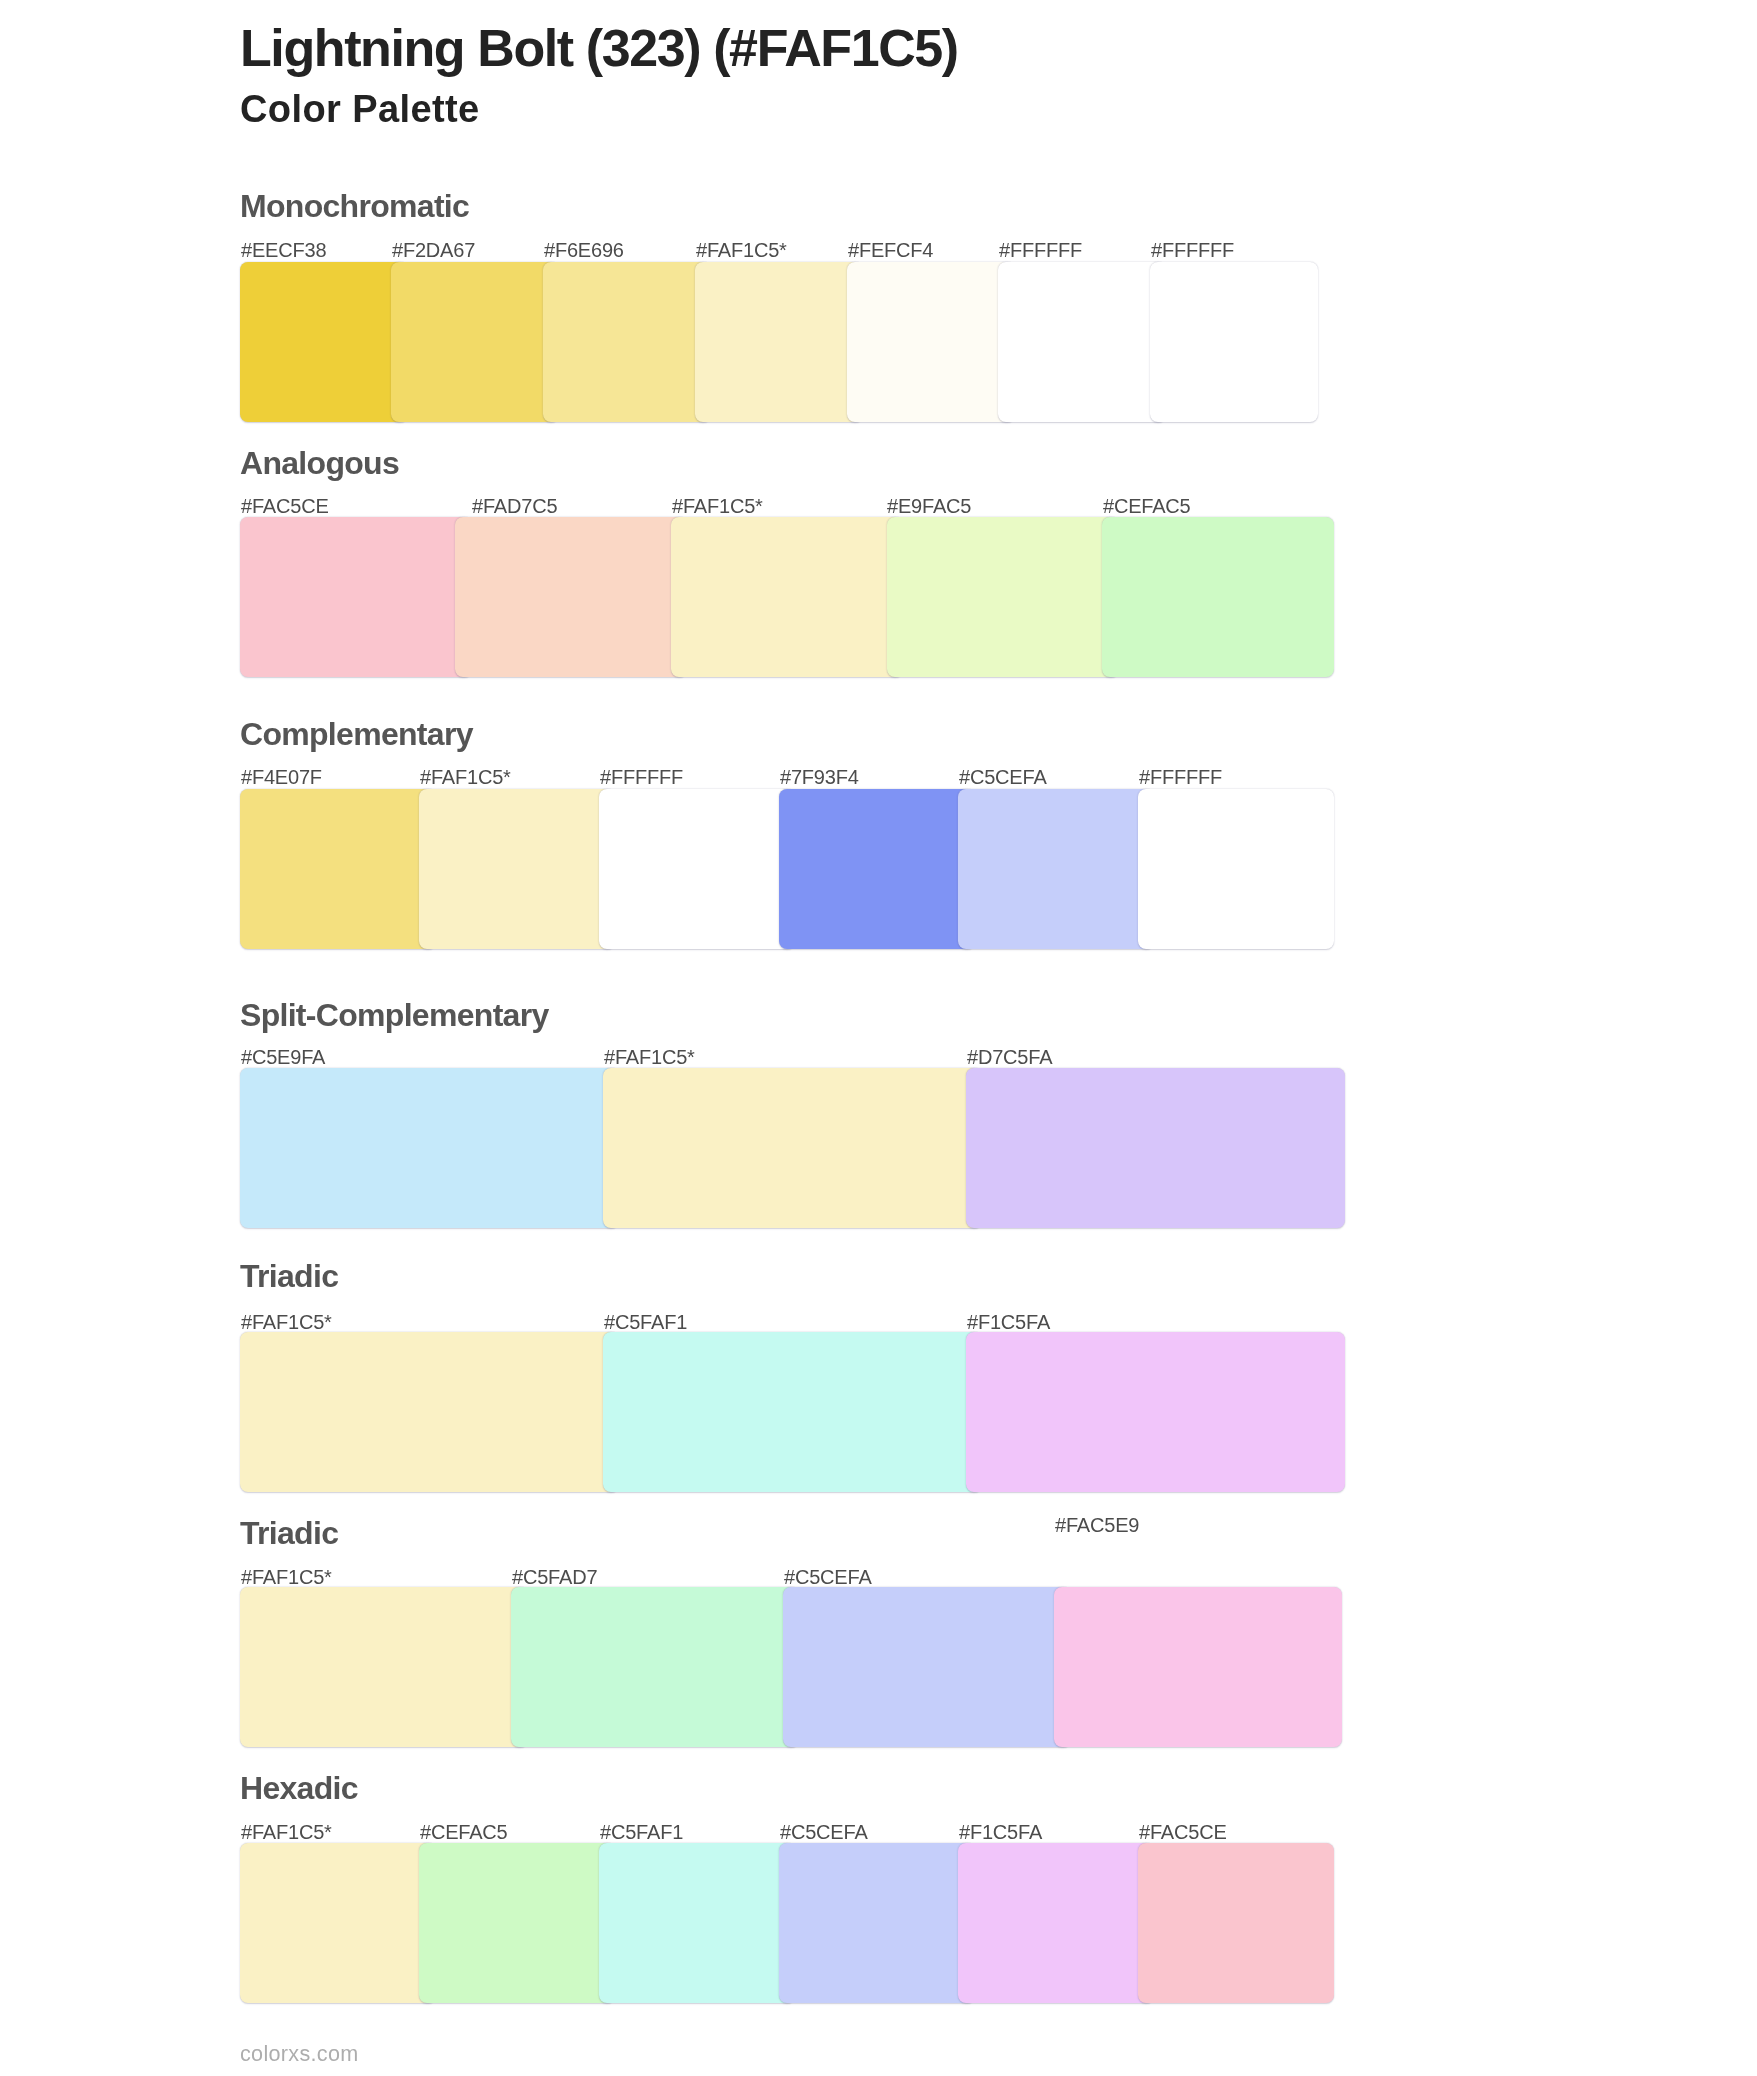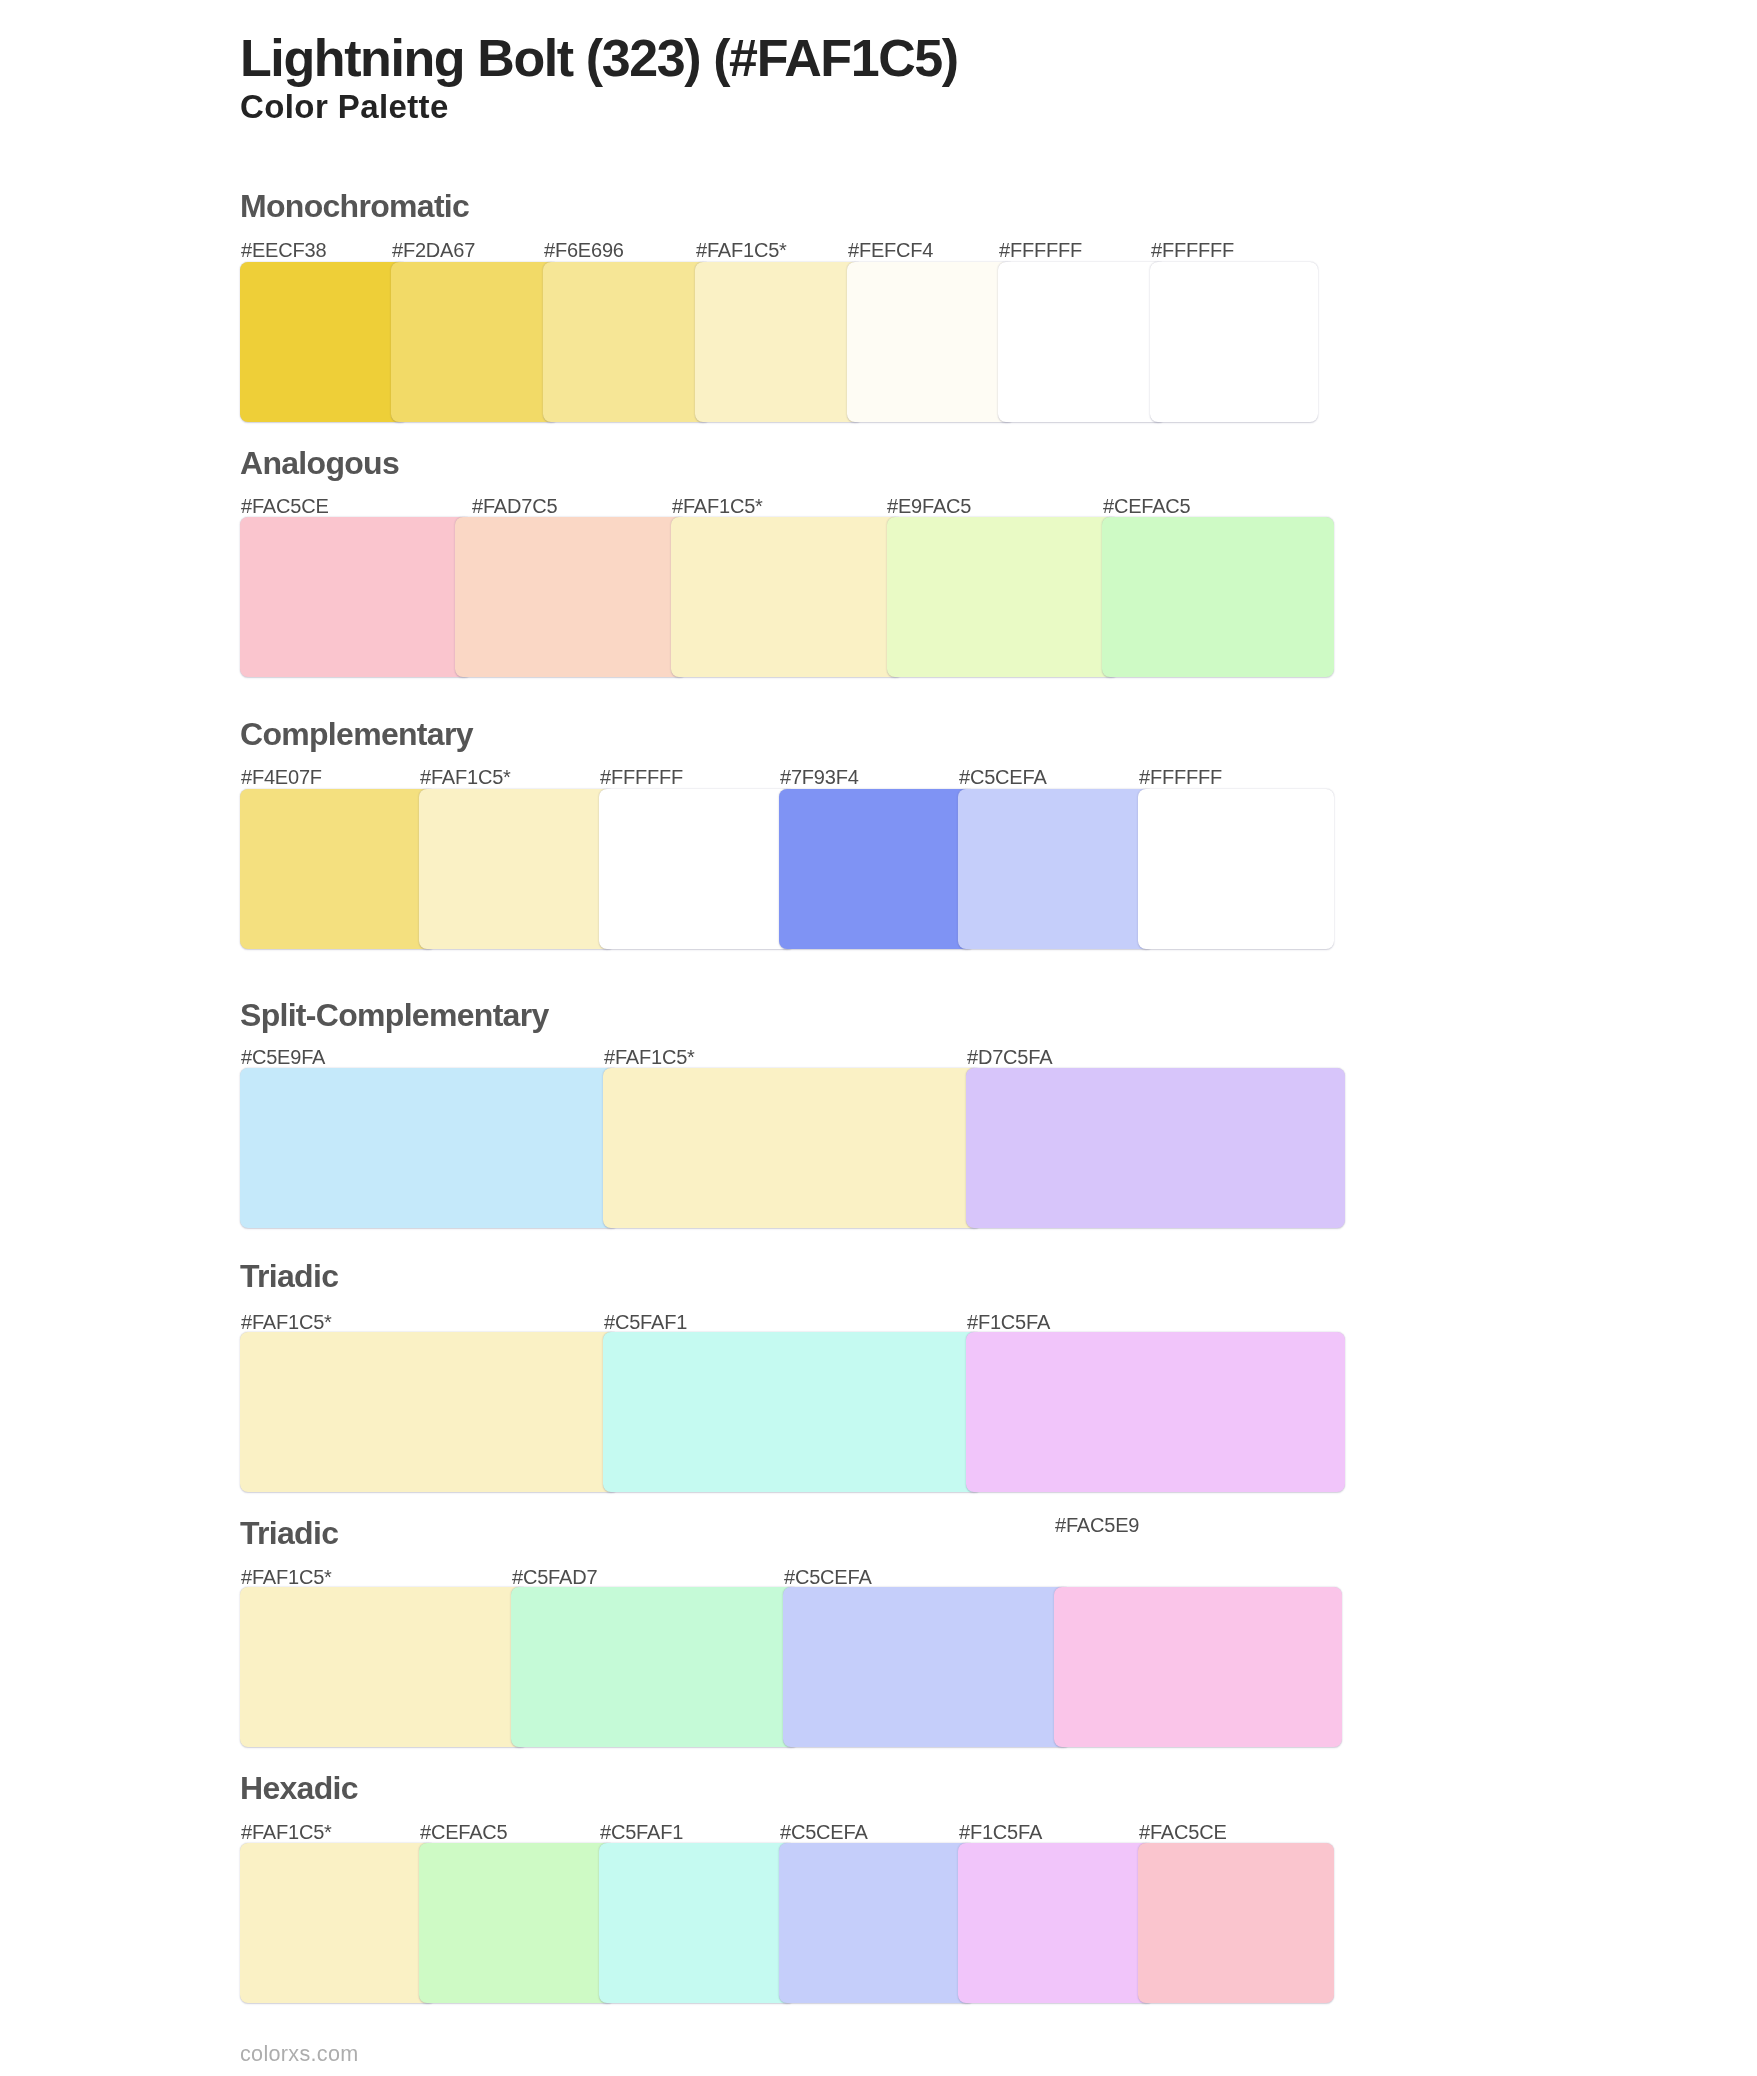--- a/index.html
+++ b/index.html
@@ -1,21 +1,21 @@
 <!DOCTYPE html>
 <html style="font-size:12.8px"><head>
 <meta charset="utf-8">
 <title>Color Palette</title>
 <style>
   html,body{margin:0;padding:0;background:#ffffff;}
   body{width:1757px;height:2077px;font-family:"Liberation Sans",sans-serif;-webkit-font-smoothing:antialiased;}
   .page{position:relative;width:1757px;height:2077px;overflow:hidden;background:#ffffff;transform:translateZ(0);}
-  .title{position:absolute;transform:translateZ(0);left:240px;top:32px;font-size:52px;font-weight:bold;color:#232323;
+  .title{position:absolute;transform:translateZ(0);left:240px;top:22px;font-size:52px;font-weight:bold;color:#232323;
          line-height:1;white-space:nowrap;letter-spacing:-1.4px;}
-  .subtitle{position:absolute;transform:translateZ(0);left:240px;top:90px;font-size:33px;font-weight:bold;color:#232323;
+  .subtitle{position:absolute;transform:translateZ(0);left:240px;top:90px;font-size:38px;font-weight:bold;color:#232323;
          line-height:1;white-space:nowrap;letter-spacing:0.4px;}
   .sec-title{position:absolute;transform:translateZ(0);left:240px;font-size:32px;font-weight:bold;color:#555555;
          line-height:1;white-space:nowrap;letter-spacing:-0.7px;}
   .sw{position:absolute;border-radius:8px;}
   .lbl{position:absolute;transform:translateZ(0);font-size:20px;color:#4c4c4c;line-height:1;white-space:nowrap;letter-spacing:-0.2px;}
   .footer{position:absolute;transform:translateZ(0);left:240px;top:2043px;font-size:21.6px;color:#adadad;
          line-height:1;white-space:nowrap;letter-spacing:0.3px;}
 </style>
 </head>
 <body>

